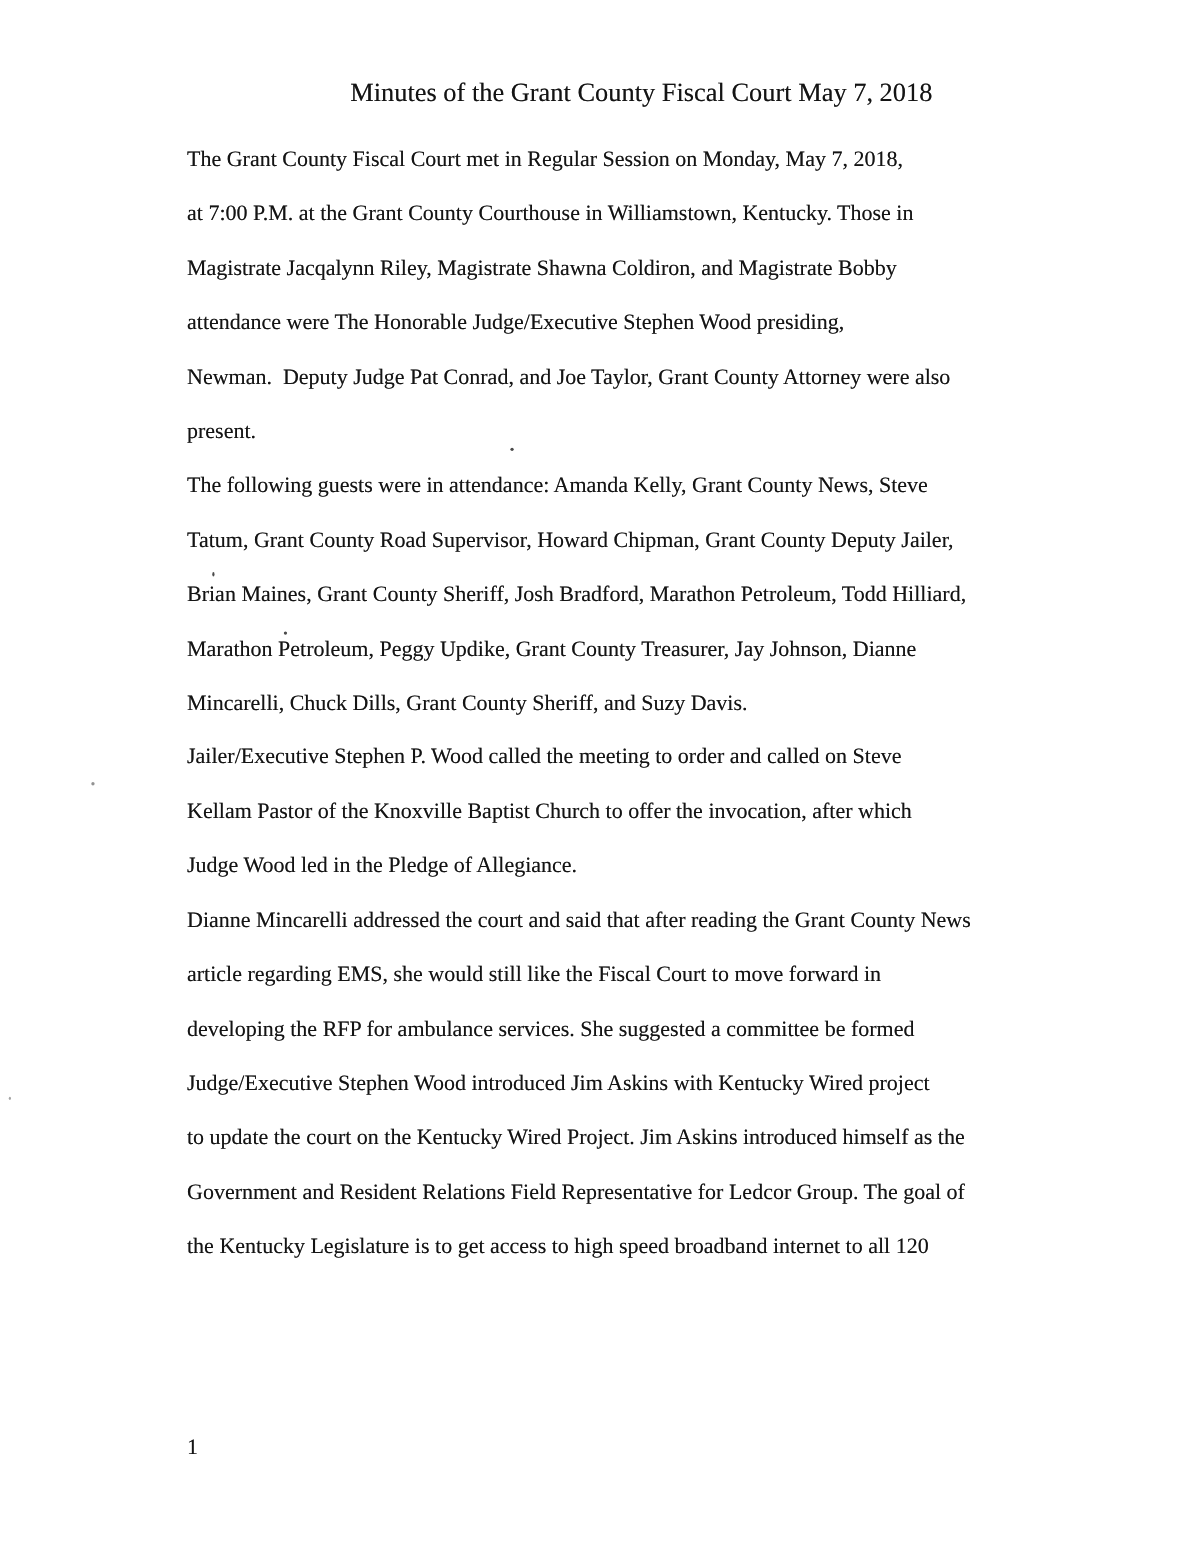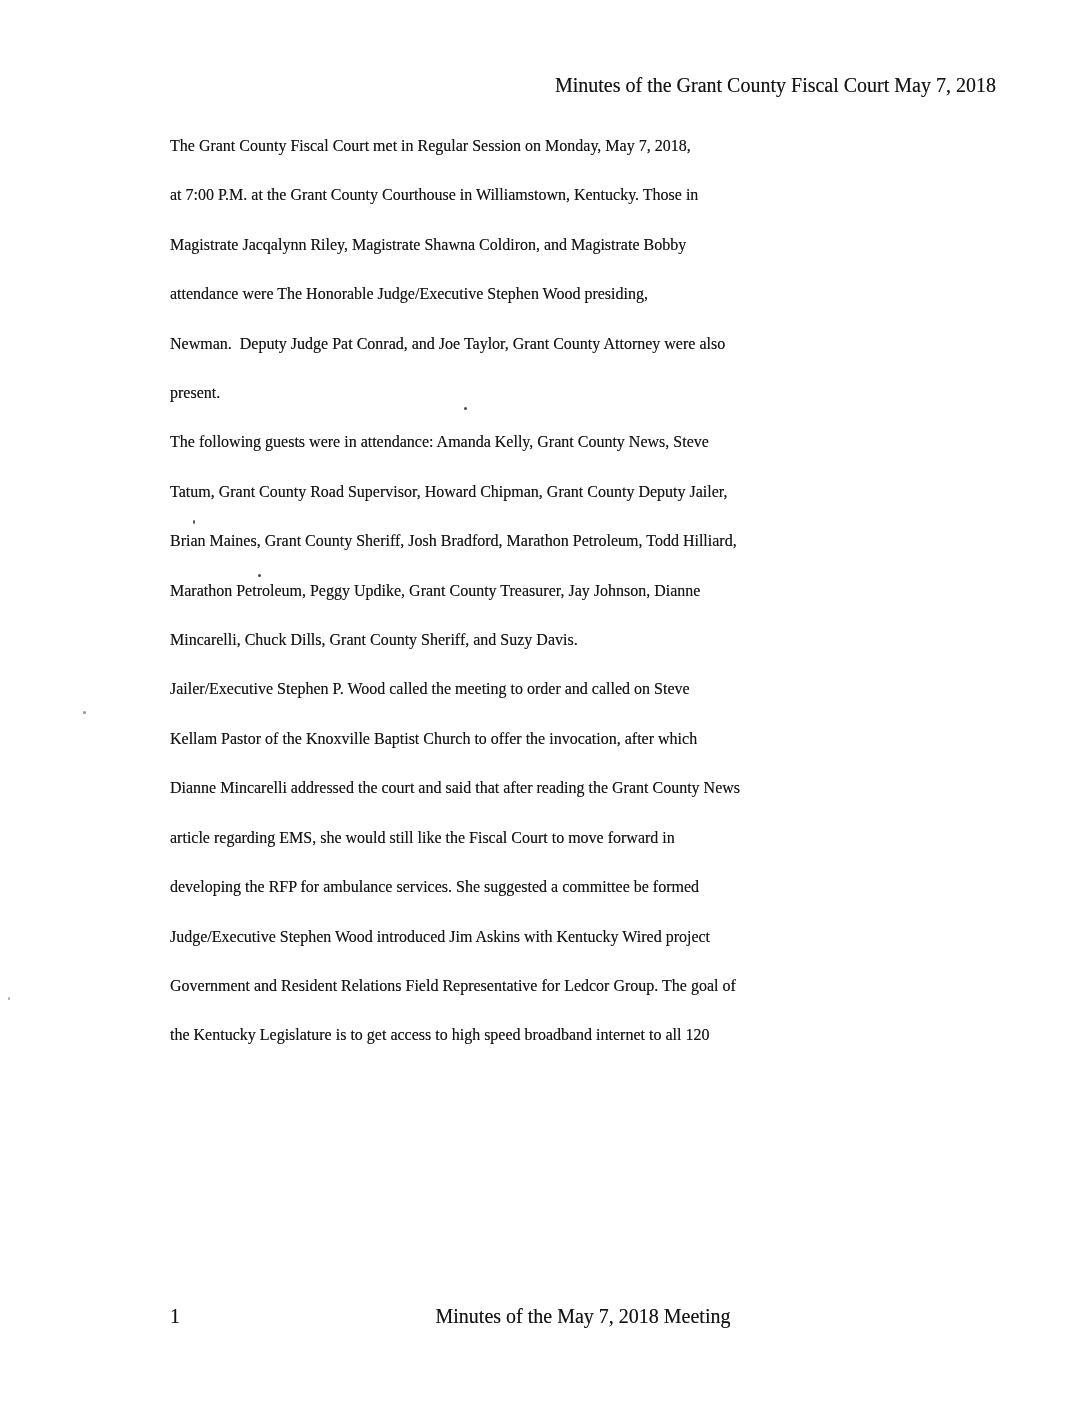--- a/index.html
+++ b/index.html
@@ -17,34 +17,34 @@
     color: #141414;
     overflow: hidden;
     
     text-shadow: 0 0 0.5px rgba(20,20,20,0.55);
   }
   .doc-title {
     position: absolute;
     top: 72px;
     left: 170px;
     width: 826px;
-    text-align: right;
-    font-size: 20px;
+    text-align: center;
+    font-size: 24px;
     line-height: 26px;
     white-space: pre;
   }
   .doc-body {
     position: absolute;
     top: 121px;
     left: 170px;
     width: 860px;
   }
   .line {
     line-height: 49.4px;
-    font-size: 16px;
+    font-size: 20px;
     white-space: pre;
   }
   .line.heading {
     font-weight: bold;
     text-decoration: underline;
     text-underline-offset: 4px;
     text-decoration-thickness: 2px;
     letter-spacing: 0.5px;
   }
   .doc-footer {
@@ -95,31 +95,32 @@
     <div class="line">attendance were The Honorable Judge/Executive Stephen Wood presiding,</div>
     <div class="line">Newman.  Deputy Judge Pat Conrad, and Joe Taylor, Grant County Attorney were also</div>
     <div class="line">present.</div>
     <div class="line">The following guests were in attendance: Amanda Kelly, Grant County News, Steve</div>
     <div class="line">Tatum, Grant County Road Supervisor, Howard Chipman, Grant County Deputy Jailer,</div>
     <div class="line">Brian Maines, Grant County Sheriff, Josh Bradford, Marathon Petroleum, Todd Hilliard,</div>
     <div class="line">Marathon Petroleum, Peggy Updike, Grant County Treasurer, Jay Johnson, Dianne</div>
     <div class="line">Mincarelli, Chuck Dills, Grant County Sheriff, and Suzy Davis.</div>
     <div class="line">Jailer/Executive Stephen P. Wood called the meeting to order and called on Steve</div>
     <div class="line">Kellam Pastor of the Knoxville Baptist Church to offer the invocation, after which</div>
+    <div class="line">Judge Wood led in the Pledge of Allegiance.</div>
     <div class="line">Dianne Mincarelli addressed the court and said that after reading the Grant County News</div>
     <div class="line">article regarding EMS, she would still like the Fiscal Court to move forward in</div>
     <div class="line">developing the RFP for ambulance services. She suggested a committee be formed</div>
     <div class="line">Judge/Executive Stephen Wood introduced Jim Askins with Kentucky Wired project</div>
+    <div class="line">to update the court on the Kentucky Wired Project. Jim Askins introduced himself as the</div>
     <div class="line">Government and Resident Relations Field Representative for Ledcor Group. The goal of</div>
     <div class="line">the Kentucky Legislature is to get access to high speed broadband internet to all 120</div>
   </div>
 
   <div class="doc-footer">
     <span class="footer-page-number">1</span>
-    <span class="footer-center">Minutes of the May 7, 2018 Meeting</span>
   </div>
 
   <span class="artifact a1"></span>
   <span class="artifact a2"></span>
   <span class="artifact a3"></span>
   <span class="artifact a4"></span>
   <span class="artifact a5"></span>
 
 </div>
 

